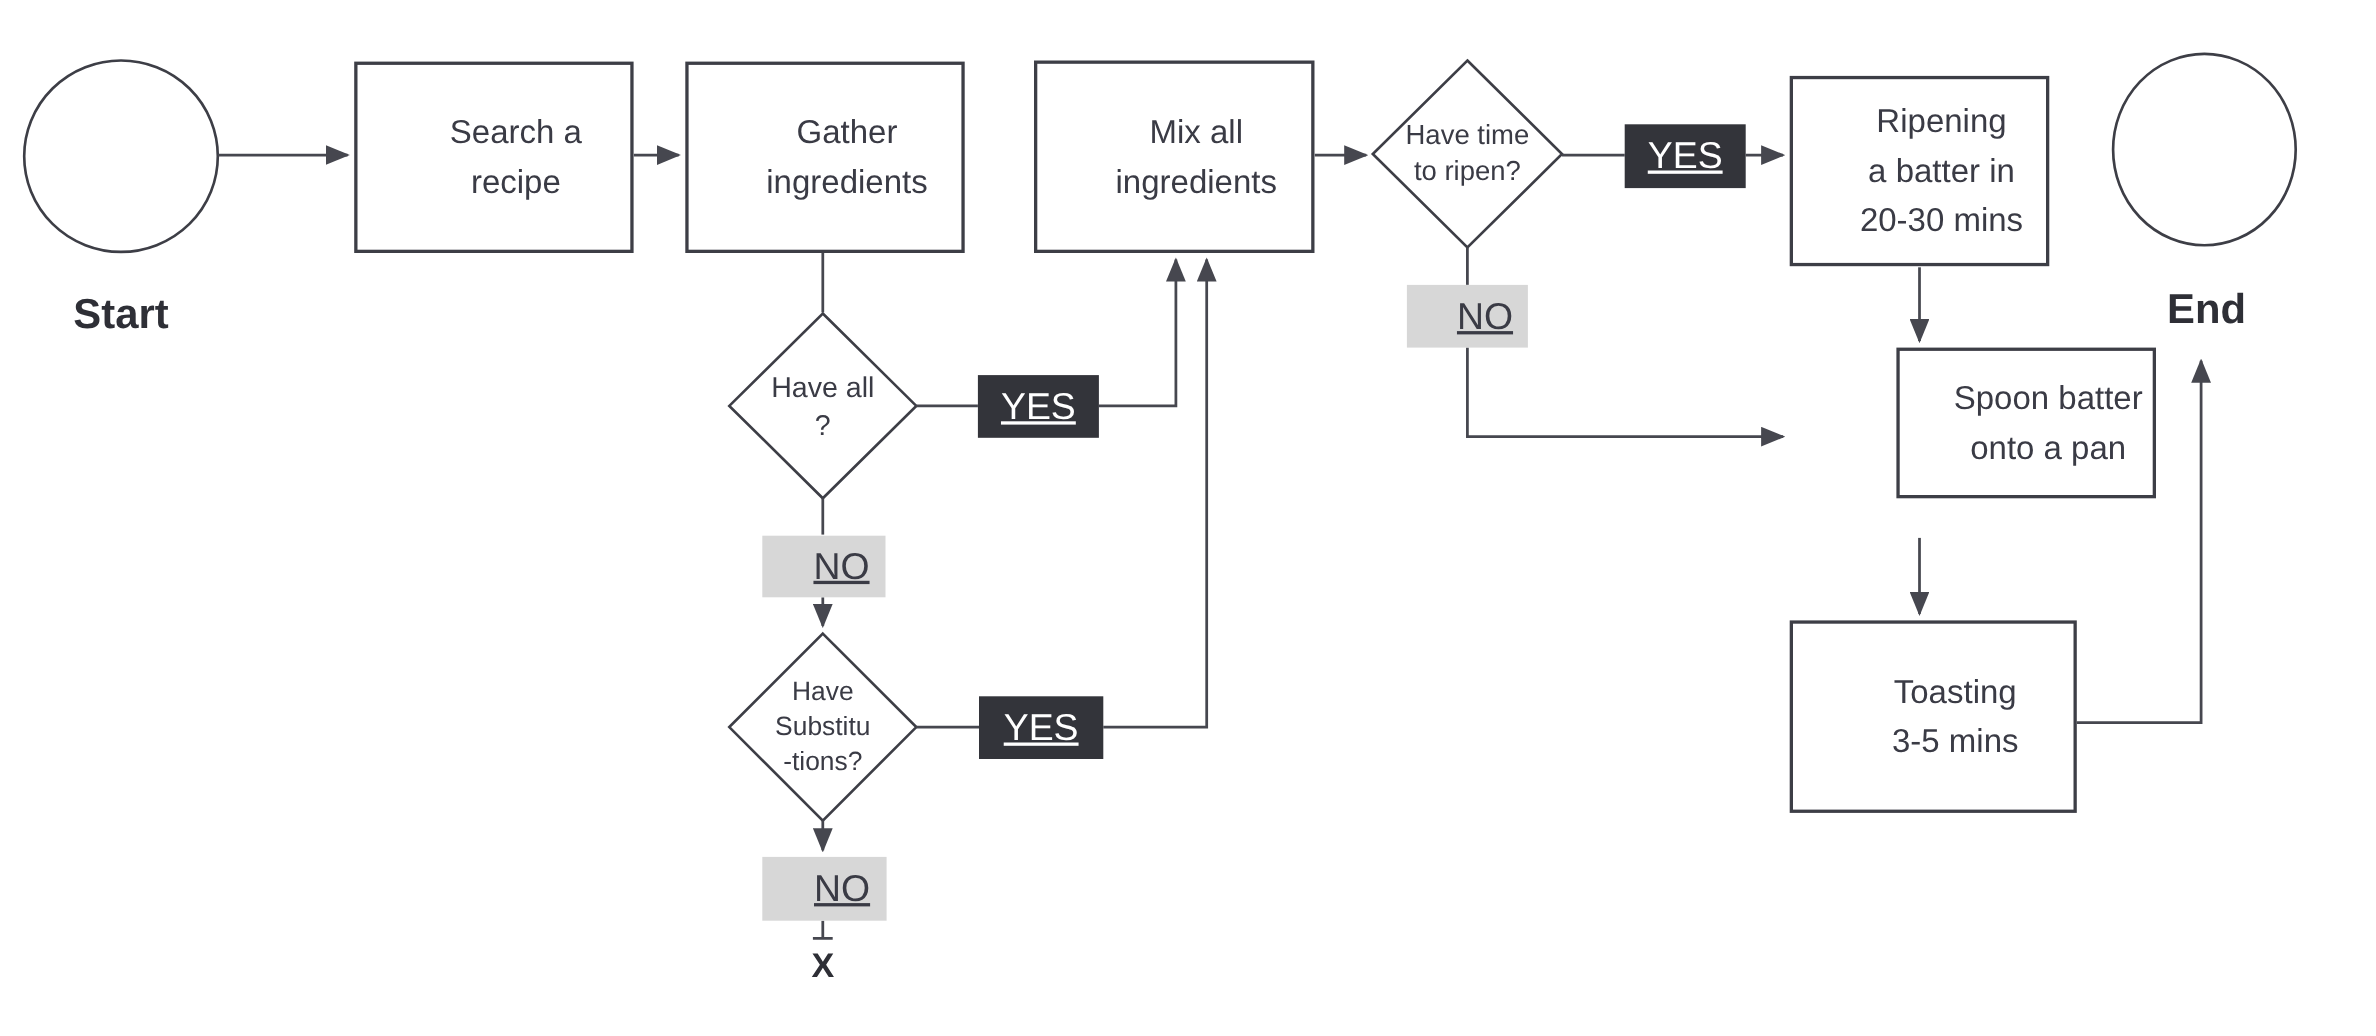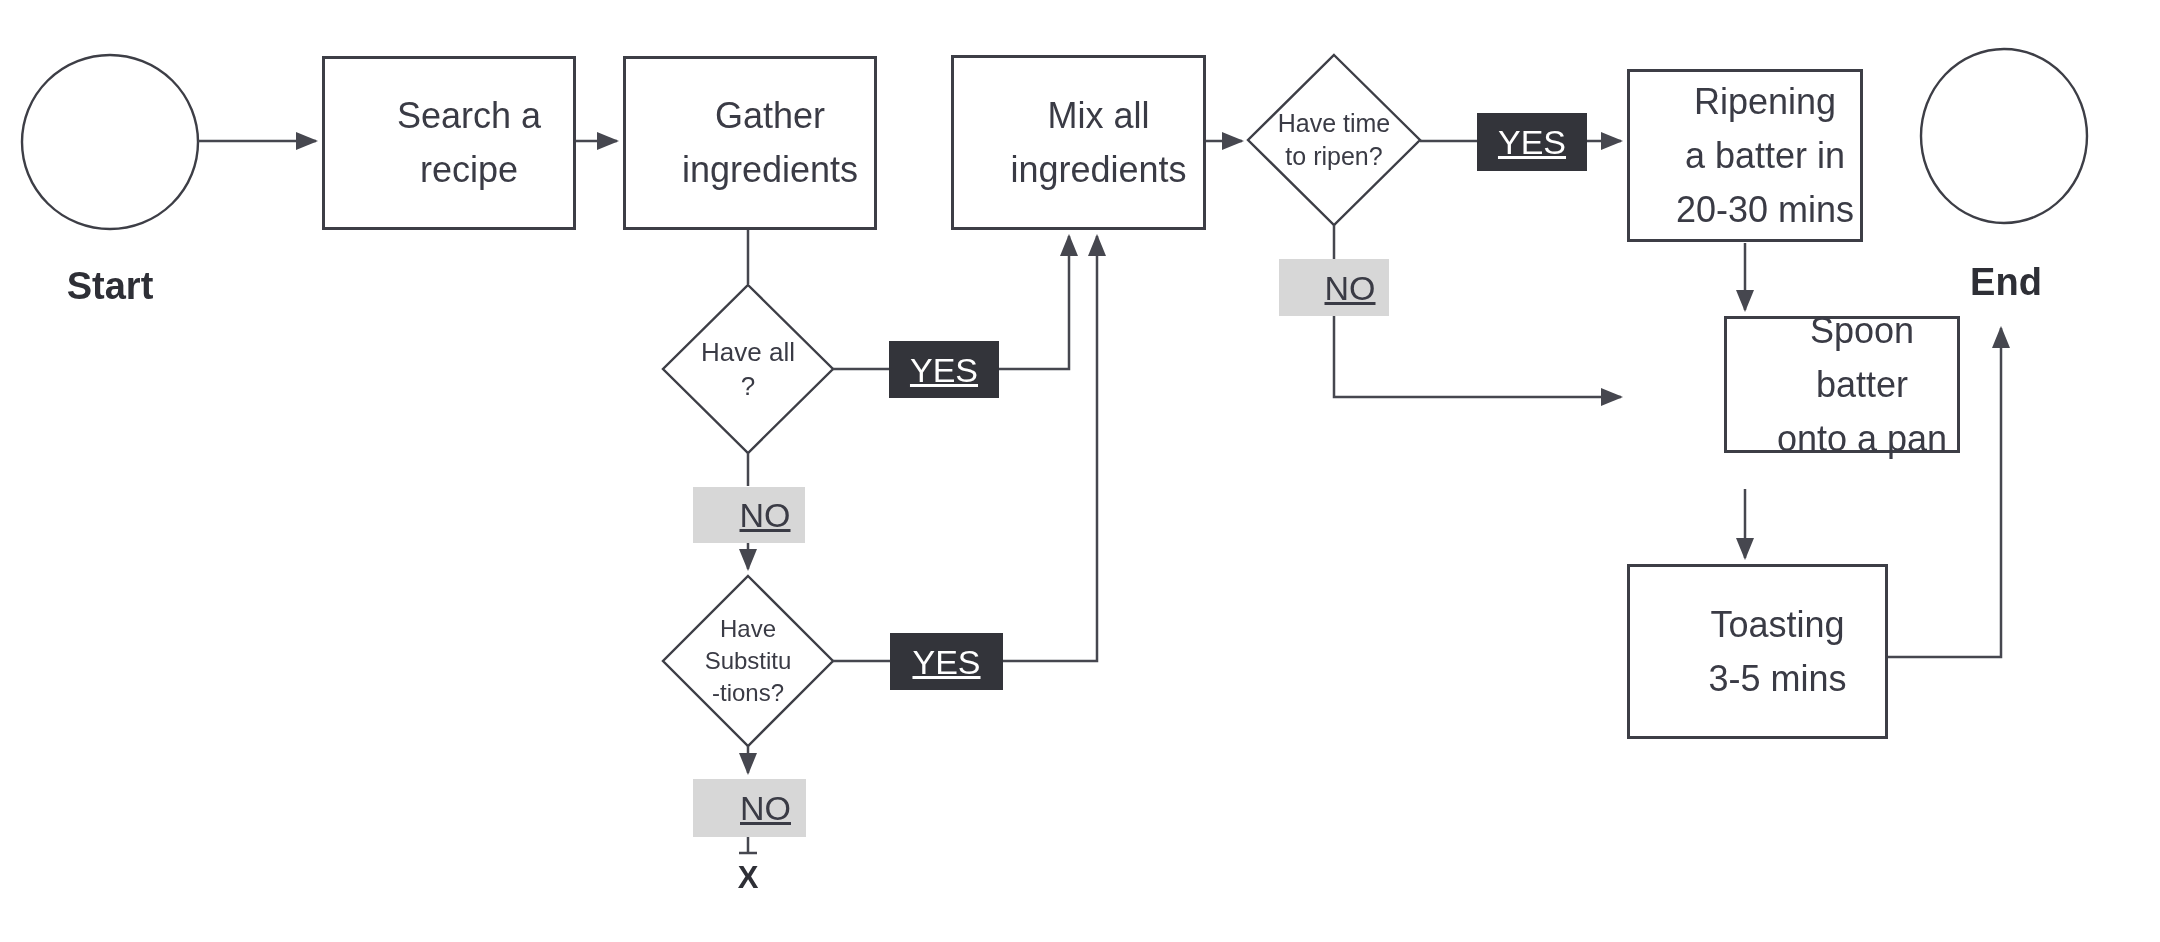--- a/index.html
+++ b/index.html
@@ -15,21 +15,21 @@
   }
   html,body{margin:0;padding:0;background:var(--background);}
   body{font-family:"Liberation Sans","DejaVu Sans",sans-serif;}
   #canvas{position:relative;width:2160px;height:942px;background:var(--background);overflow:hidden;}
   #wires{position:absolute;left:0;top:0;width:2160px;height:942px;z-index:0;}
   .shape{fill:#ffffff;stroke:var(--shape-border);stroke-width:2.4;}
   .connector{fill:none;stroke:var(--connector);stroke-width:2.5;}
   .node{position:absolute;display:flex;align-items:center;justify-content:center;
         text-align:center;white-space:pre-line;z-index:1;box-sizing:border-box;}
   .process{background:#ffffff;border:3px solid var(--shape-border);color:var(--text);
-           font-size:36px;line-height:1.5;padding-left:40px;}
+           font-size:30px;line-height:1.5;padding-left:40px;}
   .diamond-label{color:var(--text);font-size:26px;line-height:1.32;background:transparent;}
   .badge{font-size:34px;line-height:1;text-decoration:underline;}
   .badge-yes{background:var(--yes-badge-bg);color:var(--yes-badge-text);}
   .badge-no{background:var(--no-badge-bg);color:var(--no-badge-text);padding-left:32px;}
   .terminal-label{color:var(--terminal-text);font-size:38px;font-weight:700;background:transparent;}
   .abort-x{color:var(--terminal-text);font-size:31px;font-weight:800;background:transparent;}
 </style>
 </head>
 <body>
 
@@ -70,21 +70,21 @@
 
     <path class="connector" d="M748,837 V853 M739,853 H757"></path>
   </svg>
 
   <div class="node process" style="left:322px;top:56px;width:254px;height:174px;">Search a
 recipe</div>
 
   <div class="node process" style="left:623px;top:56px;width:254px;height:174px;">Gather
 ingredients</div>
 
-  <div class="node process" style="left:940px;top:55px;width:255px;height:175px;margin-left:11px;">Mix all
+  <div class="node process" style="left:940px;top:55px;width:255px;height:175px;">Mix all
 ingredients</div>
 
   <div class="node process" style="left:1627px;top:69px;width:236px;height:173px;">Ripening
 a batter in
 20-30 mins</div>
 
   <div class="node process" style="left:1724px;top:316px;width:236px;height:137px;">Spoon batter
 onto a pan</div>
 
   <div class="node process" style="left:1627px;top:564px;width:261px;height:175px;">Toasting

